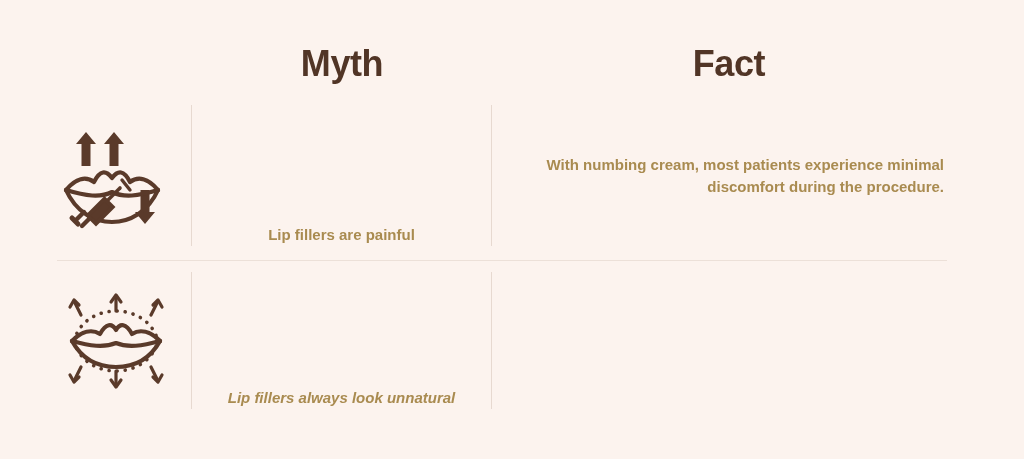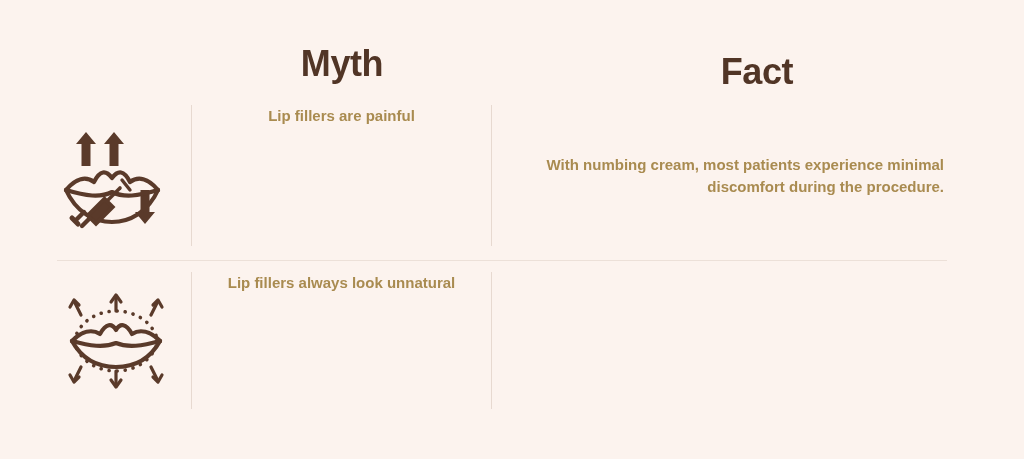--- a/index.html
+++ b/index.html
@@ -31,21 +31,21 @@
   .header-cell {
     position: absolute;
     text-align: center;
     font-size: 36px;
     font-weight: bold;
     color: #513526;
     letter-spacing: -0.4px;
     line-height: 1.1;
   }
   .header-myth { left: 192px; width: 300px; }
-  .header-fact { left: 520px; width: 474px; margin-top: 8px; }
+  .header-fact { left: 492px; width: 474px; }
 
   
   .vdiv {
     position: absolute;
     width: 1px;
     background: #e7d9d0;
   }
   .vdiv-r1c1 { left: 191px; top: 105px; height: 141px; }
   .vdiv-r1c2 { left: 491px; top: 105px; height: 141px; }
   .vdiv-r2c1 { left: 191px; top: 272px; height: 137px; }
@@ -60,40 +60,40 @@
     background: #ece0d8;
   }
 
   
   .row {
     position: absolute;
     left: 0;
     width: 1024px;
   }
   .row-1 { top: 105px; height: 141px; }
-  .row-2 { top: 272px; height: 137px; }
+  .row-2 { top: 272px; height: 137px; font-style: italic; }
 
   .cell-icon {
     position: absolute;
     left: 40px;
     top: 0;
     width: 151px;
     height: 100%;
     display: flex;
     align-items: center;
     justify-content: center;
   }
   .cell-myth {
     position: absolute;
     left: 192px;
     top: 0;
     width: 299px;
     height: 100%;
     display: flex;
-    align-items: flex-start;
+    align-items: flex-end;
     justify-content: center;
   }
   .cell-fact {
     position: absolute;
     left: 492px;
     top: 0;
     width: 474px;
     height: 100%;
     display: flex;
     align-items: center;

